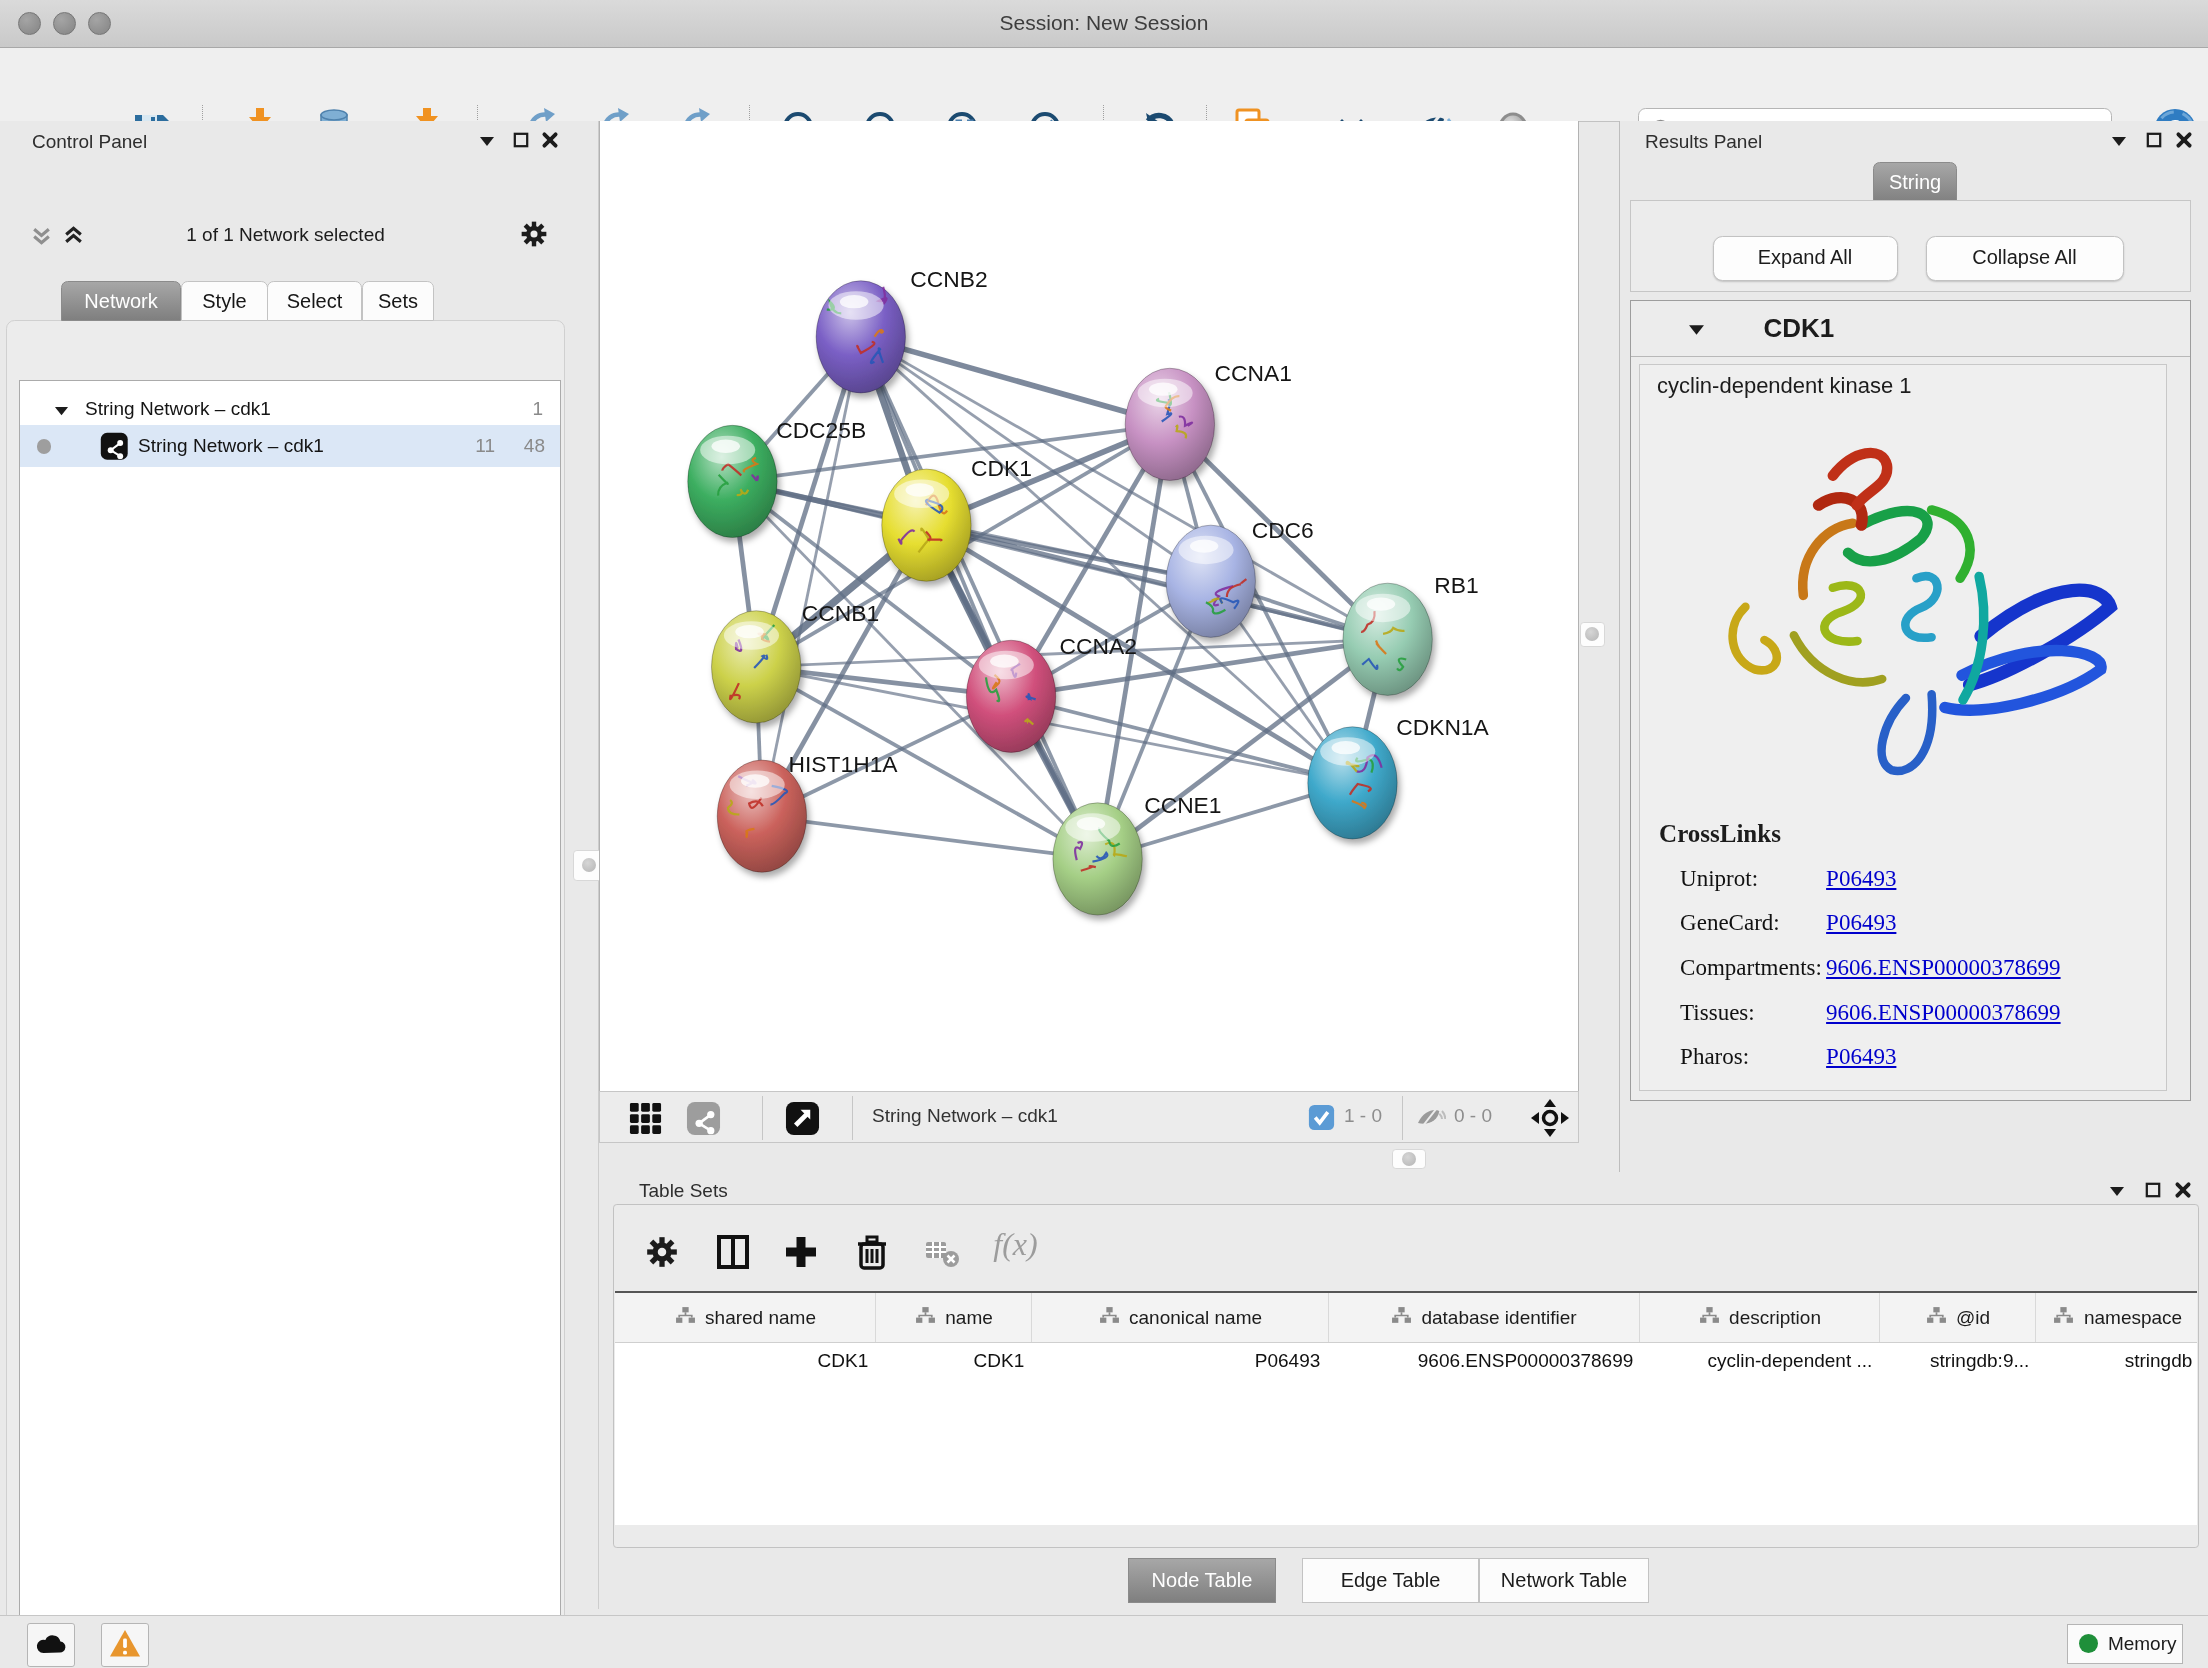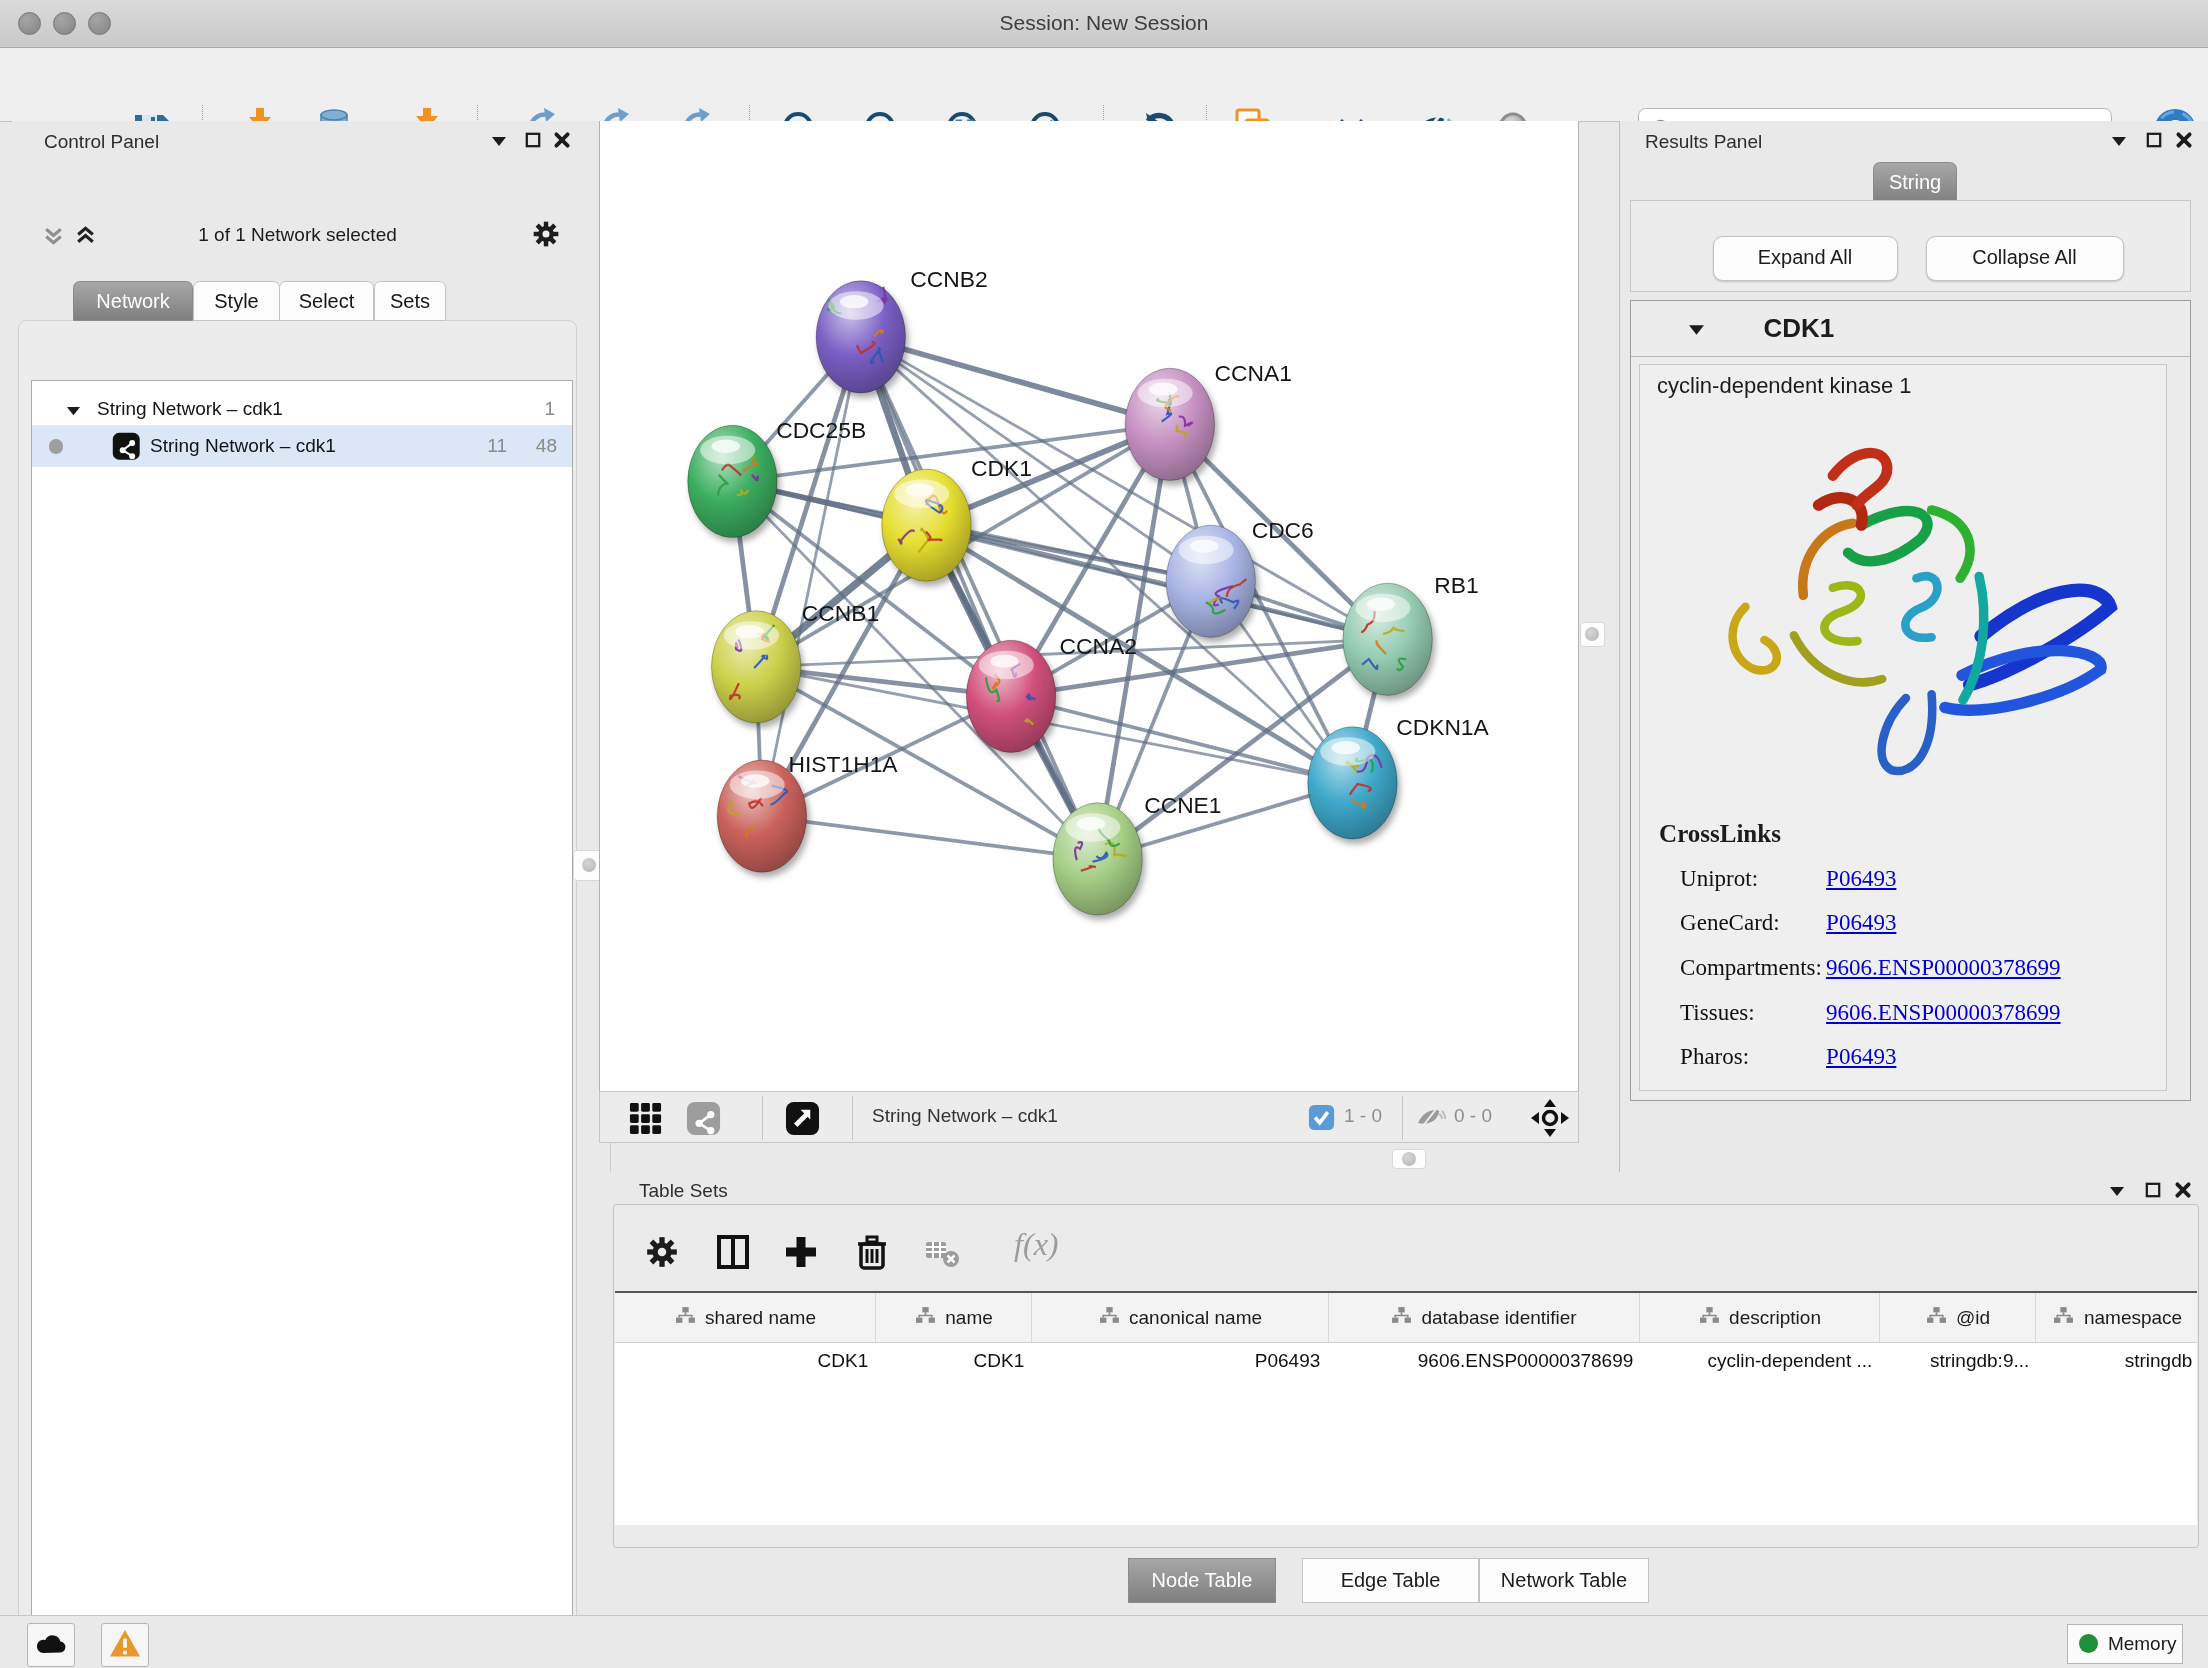--- a/index.html
+++ b/index.html
@@ -21,21 +21,21 @@
   .tb-icon svg{width:48px;height:48px;}
   .tb-sep{position:absolute;top:57px;height:51px;width:0;border-left:1.9px dotted #9f9f9f;}
   .searchbox{position:absolute;left:1638px;top:60px;width:472px;height:42px;background:#fff;
       border:1px solid #b5b5b5;border-radius:7.6px;}
   .searchbox input{position:absolute;left:44px;top:3.8px;width:418px;height:32px;border:none;
       outline:none;font-size:19px;background:transparent;}
   .search-glyph{position:absolute;left:9.5px;top:7.6px;}
   
   .panel-title{font-size:19px;color:#2e2e2e;}
   .win-ic{position:absolute;width:21px;height:21px;cursor:pointer;}
-  .panel-col{background:#e9e9e9;margin-left:12px;}
+  .panel-col{background:#e9e9e9;}
   
   .cp-tab{position:absolute;top:160px;height:40px;box-sizing:border-box;border:1px solid #c3c3c3;
      background:#fcfcfc;border-radius:6.7px 6.7px 0 0;text-align:center;font-size:20px;
      line-height:38px;cursor:pointer;color:#161616;}
   .cp-tab.active{background:linear-gradient(#a7a7a7,#7f7f7f);color:#fff;border-color:#8b8b8b;}
   .cp-inner{left:5.7px;top:199px;width:559px;height:1410px;background:#ececec;
      border:1px solid #d0d0d0;border-radius:8.6px 8.6px 0 0;box-sizing:border-box;}
   .tree-box{left:19px;top:259px;width:542px;height:1326px;background:#fff;
      border:1px solid #ababab;box-sizing:border-box;}
   .tree-row{position:absolute;left:0;width:100%;height:42px;}
@@ -90,21 +90,21 @@
       background:#fcfcfc;font-size:20px;text-align:center;line-height:43px;cursor:pointer;}
   .tp-tab.active{background:linear-gradient(#a7a7a7,#7f7f7f);color:#fff;border-color:#8b8b8b;}
   
   .statusbar{left:0;top:1615px;width:2208px;height:53px;background:#e9e9e9;border-top:1px solid #c6c6c6;}
   .sb-btn{position:absolute;top:6.7px;width:46px;height:42px;background:#f6f6f6;border:1px solid #b5b5b5;
       border-radius:2.9px;cursor:pointer;display:flex;align-items:center;justify-content:center;}
   .mem-btn{position:absolute;right:25px;top:7.6px;width:116px;height:40px;background:#fbfbfb;
       border:1px solid #b5b5b5;display:flex;align-items:center;gap:9.5px;padding-left:11.4px;
       box-sizing:border-box;font-size:19px;cursor:pointer;}
   .mem-dot{width:19px;height:19px;border-radius:50%;background:#1f8f3a;}
-  .serif-fx{font-family:"Liberation Serif","DejaVu Serif",serif;font-style:italic;color:#9c9c9c;font-size:32px;text-align:center;}
+  .serif-fx{font-family:"Liberation Serif","DejaVu Serif",serif;font-style:italic;color:#9c9c9c;font-size:32px;}
 </style>
 </head>
 <body>
 
 <div class="abs titlebar">
   <span class="tl" style="left:18px"></span>
   <span class="tl" style="left:53px"></span>
   <span class="tl" style="left:88px"></span>
   <div class="win-title">Session: New Session</div>
 </div>

